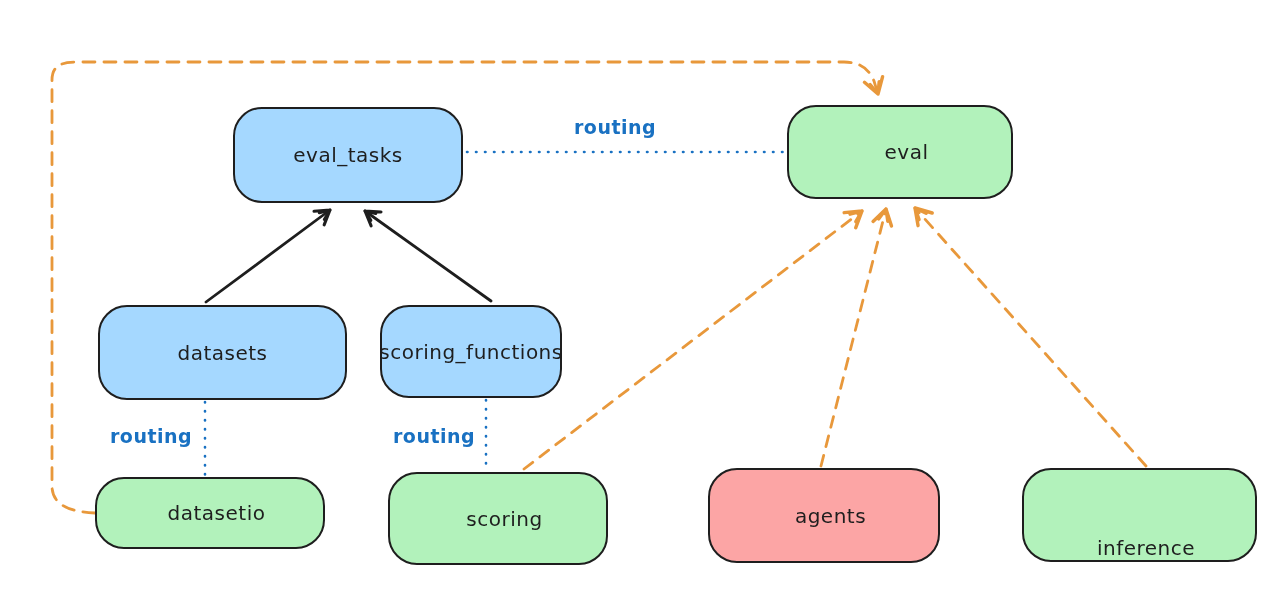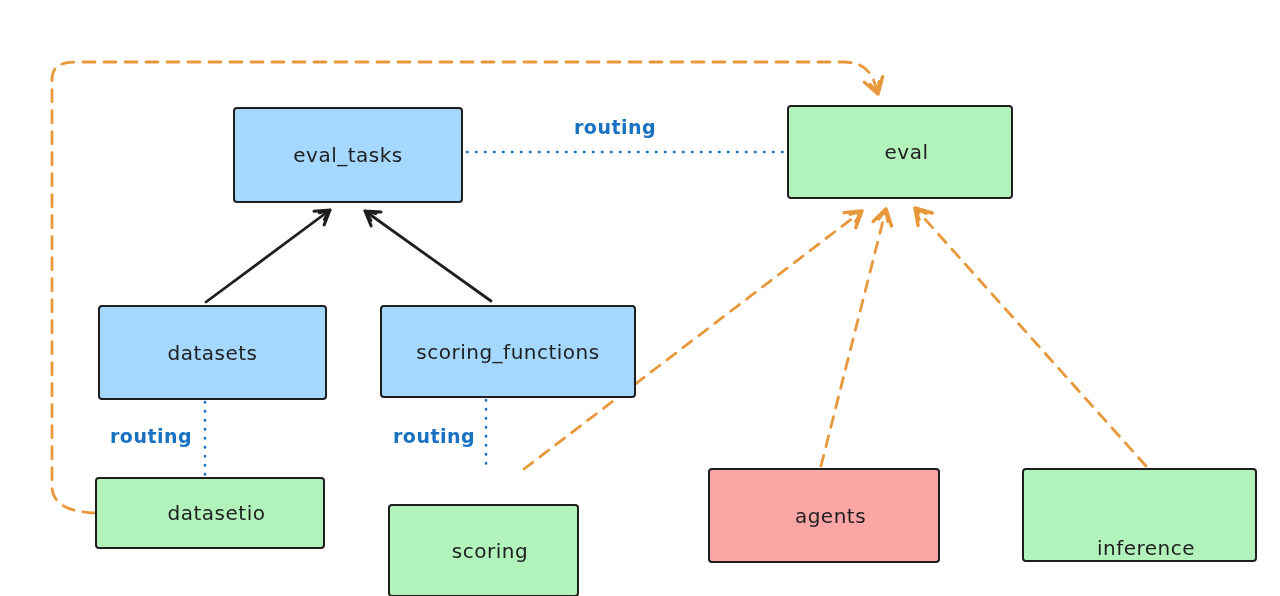--- a/index.html
+++ b/index.html
@@ -14,21 +14,21 @@
   }
   .edges-layer {
     position: absolute;
     inset: 0;
     width: 1280px;
     height: 596px;
   }
   .node {
     position: absolute;
     border: 2.5px solid #1e1e1e;
-    border-radius: 4px;
+    border-radius: 29px;
     display: flex;
     align-items: center;
     justify-content: center;
     color: #1e1e1e;
     font-size: 20px;
     letter-spacing: 0.5px;
   }
   .node-blue  { background: #a5d8ff; }
   .node-green { background: #b2f2bb; padding-left: 13px; }
   .edge-label {
@@ -70,33 +70,33 @@
   </svg>
 
   <div class="node node-blue" style="left: 233px; top: 107px; width: 230px; height: 96px; background-color: rgb(165, 216, 255);">
     <span>eval_tasks</span>
   </div>
 
   <div class="node node-green" style="left: 787px; top: 105px; width: 226px; height: 94px; background-color: rgb(178, 242, 187);">
     <span>eval</span>
   </div>
 
-  <div class="node node-blue" style="left: 98px; top: 305px; width: 229px; height: 95px; background-color: rgb(165, 216, 255);">
+  <div class="node node-blue" style="left: 98px; top: 305px; width: 249px; height: 95px; background-color: rgb(165, 216, 255);">
     <span>datasets</span>
   </div>
 
-  <div class="node node-blue" style="left: 380px; top: 305px; width: 256px; height: 93px; background-color: rgb(165, 216, 255);">
+  <div class="node node-blue" style="left: 380px; top: 305px; width: 182px; height: 93px; background-color: rgb(165, 216, 255);">
     <span>scoring_functions</span>
   </div>
 
   <div class="node node-green" style="left: 95px; top: 477px; width: 230px; height: 72px; background-color: rgb(178, 242, 187);">
     <span>datasetio</span>
   </div>
 
-  <div class="node node-green" style="left: 388px; top: 472px; width: 191px; height: 93px; background-color: rgb(178, 242, 187); margin-top: 32px;">
+  <div class="node node-green" style="left: 388px; top: 472px; width: 220px; height: 93px; background-color: rgb(178, 242, 187);">
     <span>scoring</span>
   </div>
 
   <div class="node node-green" style="left: 708px; top: 468px; width: 232px; height: 95px; background-color: #fca5a5;">
     <span>agents</span>
   </div>
 
   <div class="node node-green" style="left: 1022px; top: 468px; width: 235px; height: 94px; background-color: rgb(178, 242, 187); align-items: flex-end;">
     <span>inference</span>
   </div>

